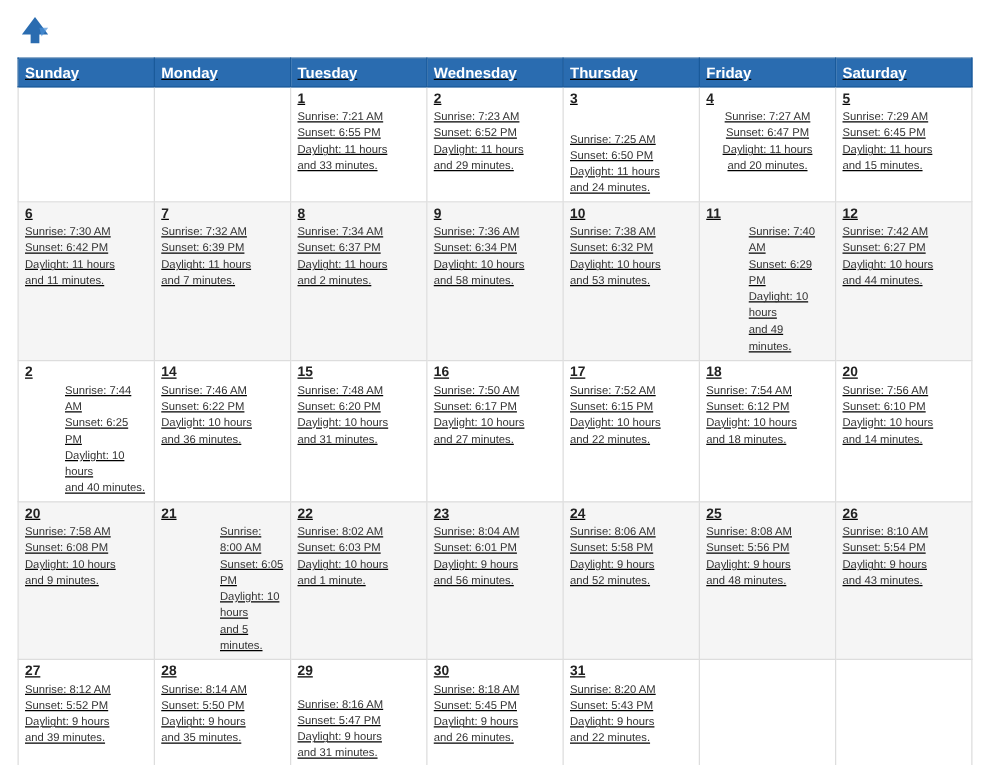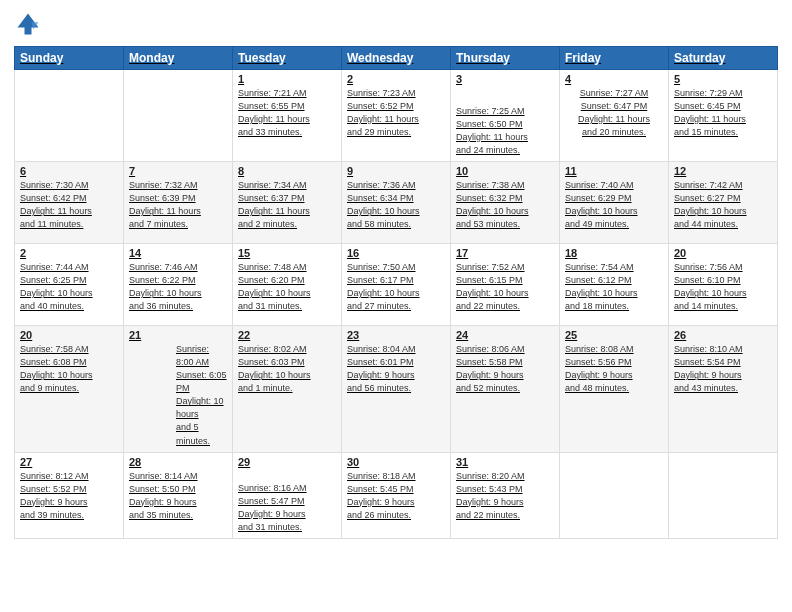--- a/index.html
+++ b/index.html
@@ -196,37 +196,37 @@
           </td>
           <td>
             <div class="day-number">10</div>
             <div class="day-info" style="white-space: pre-line;">Sunrise: 7:38 AM
 Sunset: 6:32 PM
 Daylight: 10 hours
 and 53 minutes.</div>
           </td>
           <td>
             <div class="day-number">11</div>
-            <div class="day-info" style="white-space: pre-line;">Sunrise: 7:40 AM
+            <div class="day-info" style="white-space: pre-line; margin-left: 34px;">Sunrise: 7:40 AM
 Sunset: 6:29 PM
 Daylight: 10 hours
 and 49 minutes.</div>
           </td>
           <td>
             <div class="day-number">12</div>
             <div class="day-info" style="white-space: pre-line;">Sunrise: 7:42 AM
 Sunset: 6:27 PM
 Daylight: 10 hours
 and 44 minutes.</div>
           </td>
         </tr>
         <tr>
           <td>
             <div class="day-number">2</div>
-            <div class="day-info" style="white-space: pre-line;">Sunrise: 7:44 AM
+            <div class="day-info" style="white-space: pre-line; margin-left: 32px;">Sunrise: 7:44 AM
 Sunset: 6:25 PM
 Daylight: 10 hours
 and 40 minutes.</div>
           </td>
           <td>
             <div class="day-number">14</div>
             <div class="day-info" style="white-space: pre-line;">Sunrise: 7:46 AM
 Sunset: 6:22 PM
 Daylight: 10 hours
 and 36 minutes.</div>

